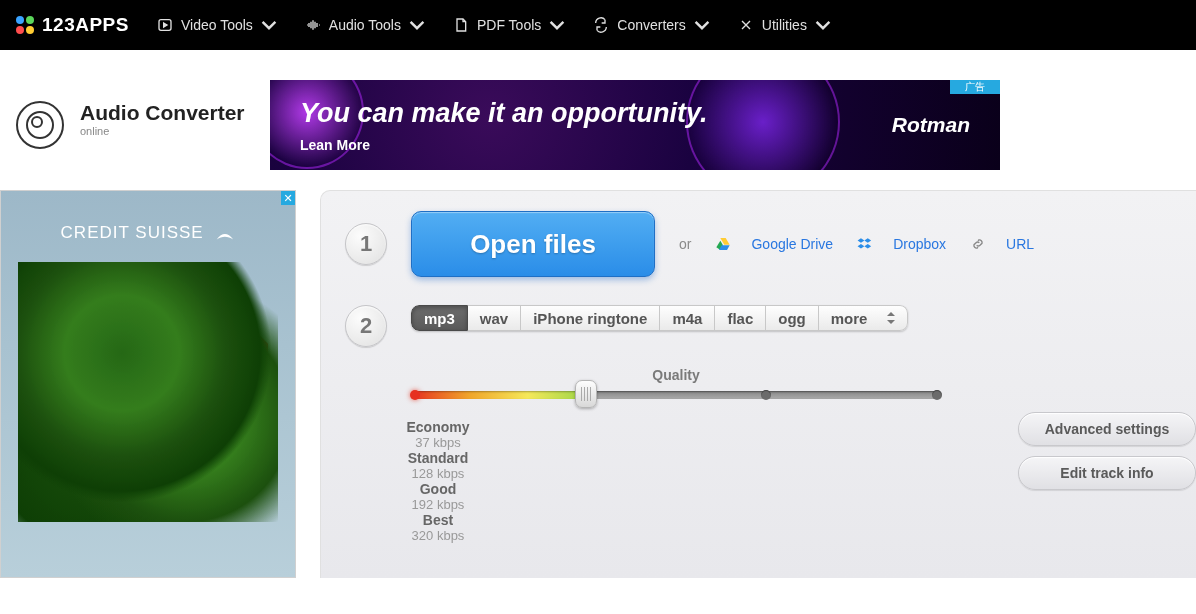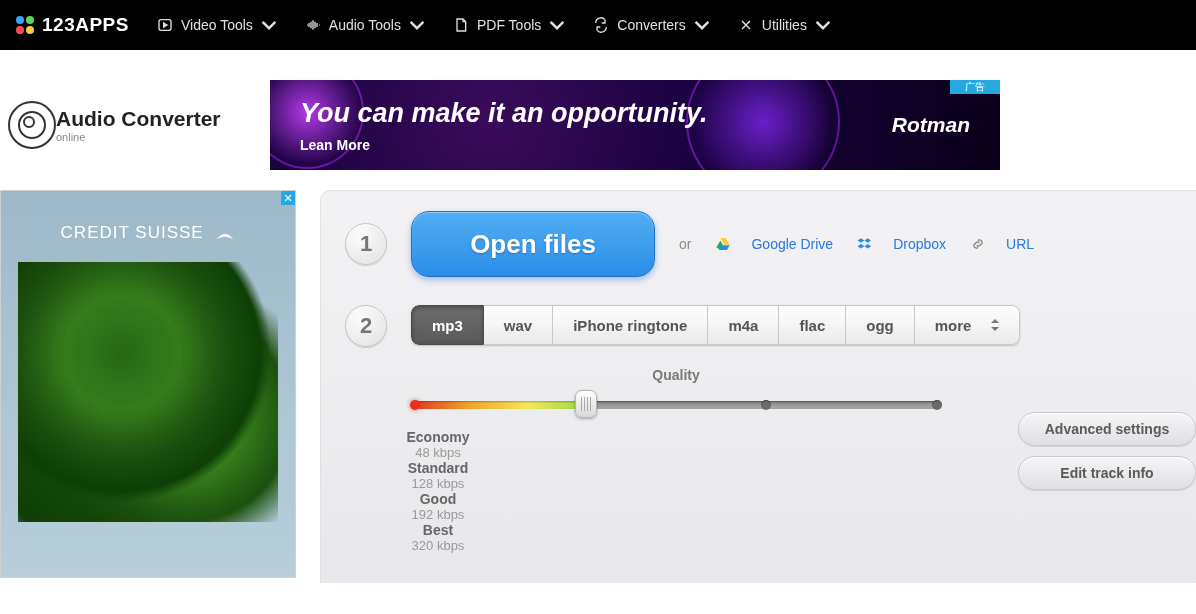--- a/index.html
+++ b/index.html
@@ -8,21 +8,21 @@
   .topnav{background:#000;height:50px;display:flex;align-items:center;padding:0 16px;gap:28px;}
   .logo{display:flex;align-items:center;gap:2px;font-weight:800;font-size:19px;color:#fff;letter-spacing:.5px;}
   .logo-dots{display:grid;grid-template-columns:repeat(2,8px);grid-template-rows:repeat(2,8px);gap:2px;margin-right:6px;}
   .logo-dots span{width:8px;height:8px;border-radius:50%;}
   .d1{background:#3aa3ff;} .d2{background:#5bd65b;} .d3{background:#ff4d4d;} .d4{background:#ffcc33;}
   .navitem{display:flex;align-items:center;gap:8px;color:#e0e0e0;font-size:14px;cursor:pointer;}
   .navitem svg{width:16px;height:16px;}
   .chev{width:10px;height:10px;}
   
   .brandrow{display:flex;align-items:center;padding:30px 0 20px 0;}
-  .brand-left{display:flex;align-items:center;width:260px;padding-left:8px;}
+  .brand-left{display:flex;gap:16px;width:260px;padding-left:16px;}
   .brand-logo{width:48px;height:48px;border:2px solid #333;border-radius:50%;display:flex;align-items:center;justify-content:center;}
   .brand-logo-inner{width:28px;height:28px;border:2px solid #333;border-radius:50%;position:relative;}
   .brand-logo-inner::before{content:"";position:absolute;top:3px;left:3px;width:8px;height:8px;border:2px solid #333;border-radius:50%;background:#fff;}
   .brand-title{font-size:21px;font-weight:700;color:#222;}
   .brand-sub{font-size:11px;color:#888;}
   .ad-banner{width:730px;height:90px;background:radial-gradient(circle at 30% 40%,#3a0b5a 0%,#1a0240 40%,#0a001a 100%);position:relative;display:flex;align-items:center;justify-content:space-between;padding:0 30px;overflow:hidden;margin-left:10px;}
   .ad-bubbles{position:absolute;inset:0;pointer-events:none;}
   .ad-bubbles::before,.ad-bubbles::after{content:"";position:absolute;border-radius:50%;border:2px solid rgba(180,40,255,.5);}
   .ad-bubbles::before{width:110px;height:110px;left:-20px;top:-25px;background:radial-gradient(circle,#b13ae8 0%,transparent 70%);}
   .ad-bubbles::after{width:150px;height:150px;right:160px;top:-35px;background:radial-gradient(circle,#6a1fc9 0%,transparent 70%);}
@@ -39,36 +39,36 @@
   .side-ad .cs{color:#fff;font-size:17px;font-weight:400;text-align:center;padding-top:32px;letter-spacing:1px;position:relative;z-index:1;}
   .side-ad .cs-logo{display:inline-block;width:22px;height:22px;margin-left:4px;vertical-align:middle;}
   .stop{position:absolute;left:50%;top:52%;transform:translate(-50%,-50%) rotate(0deg);width:240px;height:240px;}
   .stop-shape{width:100%;height:100%;background:#c42828;clip-path:polygon(30% 0,70% 0,100% 30%,100% 70%,70% 100%,30% 100%,0 70%,0 30%);}
   .foliage{position:absolute;left:50%;top:52%;transform:translate(-50%,-50%);width:260px;height:260px;background:radial-gradient(circle at 40% 35%,#2d6a1f 0%,#3b7d25 25%,#255418 45%,#184510 60%,transparent 65%),radial-gradient(circle at 65% 60%,#2d6a1f 0%,#3b7d25 25%,#255418 45%,transparent 60%),radial-gradient(circle at 30% 70%,#255418 0%,#184510 40%,transparent 55%);filter:contrast(1.1);}
   .side-x{position:absolute;top:0;right:0;width:14px;height:14px;background:#26a9e0;color:#fff;font-size:11px;display:flex;align-items:center;justify-content:center;z-index:2;}
   
   .panel{flex:1;background:linear-gradient(#f2f2f4,#e8e8ec);border-radius:10px 0 0 0;padding:20px 0 30px 0;min-height:388px;border-top:1px solid #e0e0e0;border-left:1px solid #e0e0e0;}
   .step{display:flex;align-items:center;gap:24px;padding:0 24px;margin-bottom:28px;}
   .step-num{width:42px;height:42px;border-radius:50%;background:radial-gradient(circle at 35% 30%,#fcfcfc,#e0e0e0);border:1px solid #c5c5c8;display:flex;align-items:center;justify-content:center;font-size:22px;font-weight:700;color:#777;box-shadow:inset 0 1px 2px rgba(255,255,255,.8),0 1px 1px rgba(0,0,0,.15);}
-  .open-btn{width:244px;height:66px;border-radius:18px;background:linear-gradient(#52aef3,#2a8de8);border:1px solid #1f6fc5;color:#fff;font-size:26px;font-weight:700;display:flex;align-items:center;justify-content:center;box-shadow:inset 0 1px 1px rgba(255,255,255,.4),0 3px 6px rgba(40,110,200,.4);cursor:pointer;text-shadow:0 1px 2px rgba(0,0,0,.25);}
+  .open-btn{width:244px;height:66px;border-radius:10px;background:linear-gradient(#52aef3,#2a8de8);border:1px solid #1f6fc5;color:#fff;font-size:26px;font-weight:700;display:flex;align-items:center;justify-content:center;box-shadow:inset 0 1px 1px rgba(255,255,255,.4),0 3px 6px rgba(40,110,200,.4);cursor:pointer;text-shadow:0 1px 2px rgba(0,0,0,.25);}
   .or{color:#8a8a8a;font-size:14px;}
   .cloud{display:flex;align-items:center;gap:20px;font-size:14px;color:#2977e0;cursor:pointer;}
   .cloud svg{width:16px;height:16px;}
   .step2-row{display:flex;align-items:flex-start;gap:24px;padding:0 24px;}
   .format-group{display:flex;border-radius:8px;overflow:hidden;box-shadow:0 1px 2px rgba(0,0,0,.2);}
-  .fmt{height:40px;padding:0 20px;font-size:15px;font-weight:700;color:#555;background:linear-gradient(#fefefe,#eaeaea);border:1px solid #c8c8c8;border-left:none;display:flex;align-items:center;cursor:pointer;}
+  .fmt{height:26px;padding:0 12px;font-size:15px;font-weight:700;color:#555;background:linear-gradient(#fefefe,#eaeaea);border:1px solid #c8c8c8;border-left:none;display:flex;align-items:center;cursor:pointer;}
   .fmt:first-child{border-left:1px solid #c8c8c8;border-radius:8px 0 0 8px;}
   .fmt:last-child{border-radius:0 8px 8px 0;}
   .fmt.active{background:linear-gradient(#6d6d6d,#5a5a5a);color:#fff;border-color:#4a4a4a;box-shadow:inset 0 2px 4px rgba(0,0,0,.3);}
   .fmt.more{gap:20px;}
   .more-caret{width:0;height:0;border-left:4px solid transparent;border-right:4px solid transparent;border-bottom:4px solid #777;margin-bottom:2px;}
   .more-caret2{width:0;height:0;border-left:4px solid transparent;border-right:4px solid transparent;border-top:4px solid #777;}
   .more-caret-wrap{display:flex;flex-direction:column;gap:2px;}
   .quality-block{padding:20px 0 0 90px;}
-  .quality-title{text-align:center;font-size:14px;font-weight:700;color:#7a7a7a;margin-bottom:10px;width:530px;}
+  .quality-title{text-align:center;font-size:14px;font-weight:700;color:#7a7a7a;width:530px;}
   .slider{position:relative;width:530px;height:22px;margin-bottom:14px;}
   .track-bg{position:absolute;top:8px;left:0;right:0;height:8px;background:linear-gradient(#888,#aaa);border-radius:5px;box-shadow:inset 0 1px 2px rgba(0,0,0,.45);}
   .track-fill{position:absolute;top:8px;left:0;width:33%;height:8px;background:linear-gradient(to right,#e63020,#f0a52a,#f5e85a,#9bd545);border-radius:5px;box-shadow:inset 0 1px 2px rgba(0,0,0,.3);}
   .tick{position:absolute;top:7px;width:10px;height:10px;border-radius:50%;background:#6b6b6b;box-shadow:inset 0 1px 1px rgba(0,0,0,.4);}
   .t0{left:-1px;} .t1{left:33%;} .t2{left:66%;} .t3{right:-1px;}
   .t0{background:#e63020;box-shadow:0 0 5px rgba(230,60,40,.8);}
   .handle{position:absolute;top:-3px;left:33%;transform:translateX(-50%);width:22px;height:28px;border-radius:7px;background:linear-gradient(#fefefe,#d8d8d8);border:1px solid #b5b5b5;box-shadow:0 1px 3px rgba(0,0,0,.3);cursor:grab;display:flex;align-items:center;justify-content:center;}
   .handle::before{content:"";width:10px;height:14px;background:repeating-linear-gradient(to right,#aaa 0,#aaa 1px,transparent 1px,transparent 3px);}
   .labels{display:flex;justify-content:space-between;width:555px;margin-left:-13px;flex-direction:column;}
   .labels .q{text-align:center;width:80px;}
@@ -234,21 +234,21 @@
         <div class="track-fill"></div>
         <div class="tick t0"></div>
         <div class="tick t1"></div>
         <div class="tick t2"></div>
         <div class="tick t3"></div>
         <div class="handle"></div>
       </div>
       <div class="labels">
         <div class="q">
           <div class="qn">Economy</div>
-          <div class="qk">48 kbps</div>
+          <div class="qk">37 kbps</div>
         </div>
         <div class="q">
           <div class="qn">Standard</div>
           <div class="qk">128 kbps</div>
         </div>
         <div class="q">
           <div class="qn">Good</div>
           <div class="qk">192 kbps</div>
         </div>
         <div class="q">

